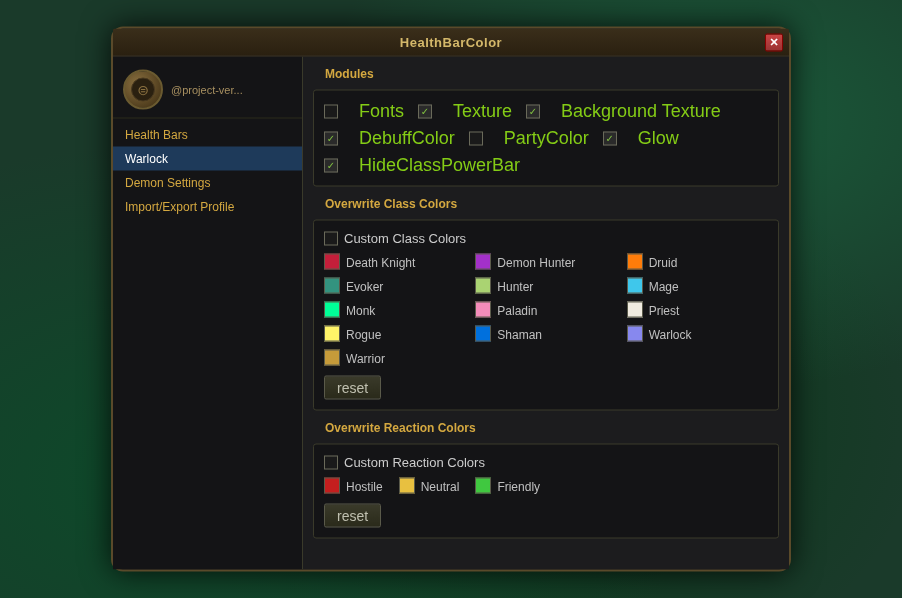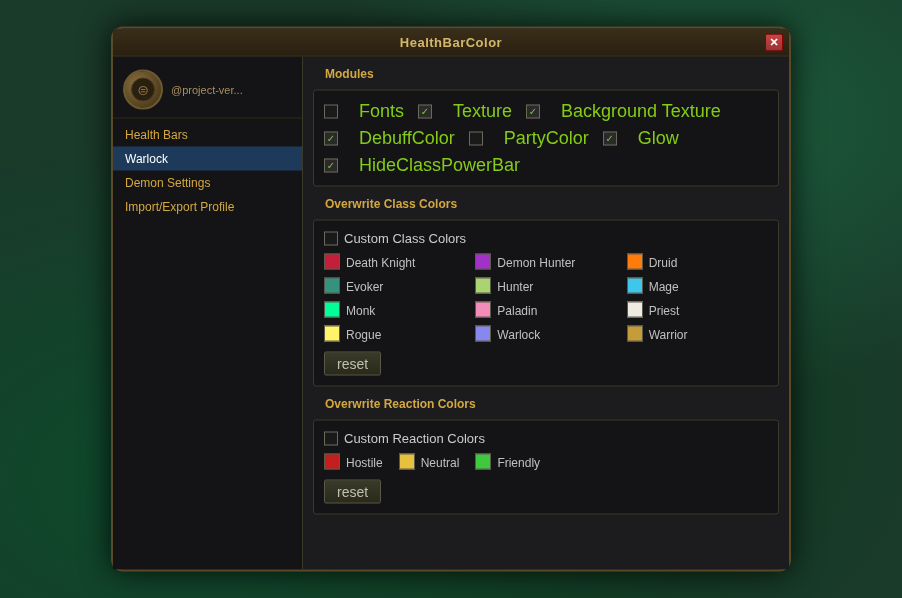--- a/index.html
+++ b/index.html
@@ -396,20 +396,24 @@
             <div class="class-item">
               <div class="color-swatch" style="background:#f0ebe0;"></div>
               <span>Priest</span>
             </div>
 
             <div class="class-item">
               <div class="color-swatch" style="background:#fff468;"></div>
               <span>Rogue</span>
             </div>
             <div class="class-item">
+              <div class="color-swatch" style="background:#0070dd;"></div>
+              <span>Shaman</span>
+            </div>
+            <div class="class-item">
               <div class="color-swatch" style="background:#8788ee;"></div>
               <span>Warlock</span>
             </div>
 
             <div class="class-item">
               <div class="color-swatch" style="background:#c69b3a;"></div>
               <span>Warrior</span>
             </div>
           </div>
           <button class="reset-btn">reset</button>

